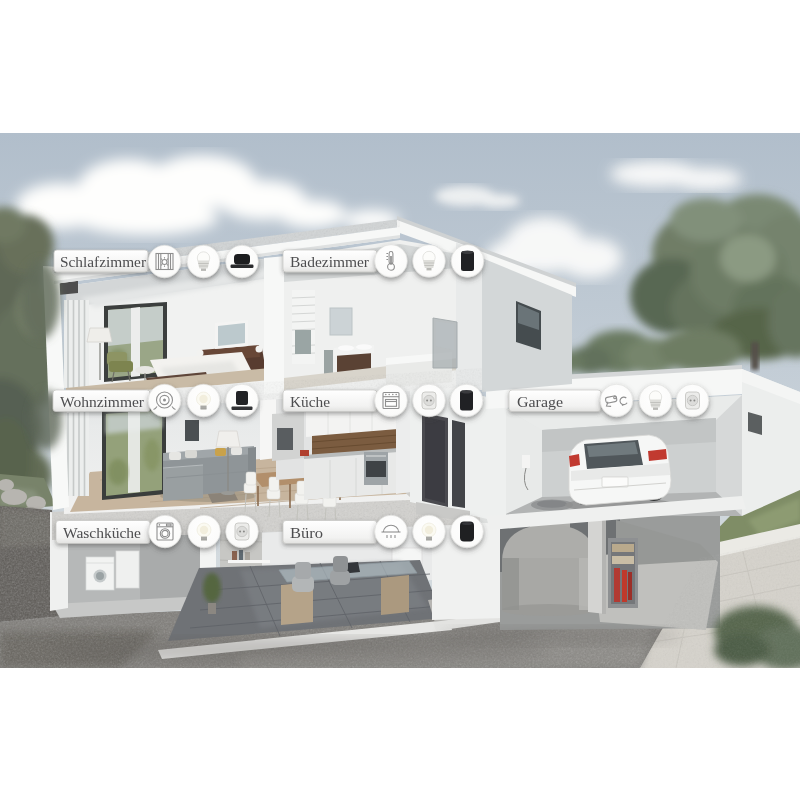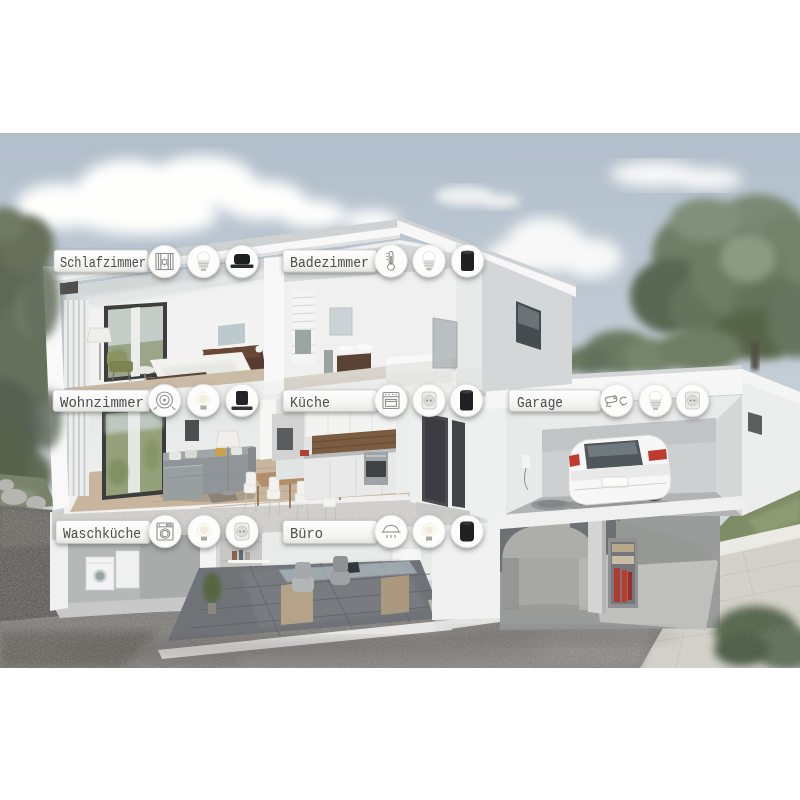--- a/index.html
+++ b/index.html
@@ -1,16 +1,16 @@
 <!DOCTYPE html>
 <html><head>
 <meta charset="utf-8">
 <style>
 html,body{margin:0;padding:0;background:#ffffff;}
-#c{position:relative;width:800px;height:800px;background:#c4b5fd;overflow:hidden;font-family:Liberation Mono, monospace;}
+#c{position:relative;width:800px;height:800px;background:#c4b5fd;overflow:hidden;font-family:Liberation Serif, serif;}
 </style>
 </head>
 <body>
 <div id="c">
 <svg width="800" height="800" viewBox="0 0 800 800">
 <defs>
 <linearGradient id="skyG" x1="0" y1="132" x2="0" y2="560" gradientUnits="userSpaceOnUse">
 <stop offset="0" stop-color="#b1becb"></stop>
           <stop offset="0.55" stop-color="#c3cdd6"></stop>
           <stop offset="1" stop-color="#d3dade"></stop>

